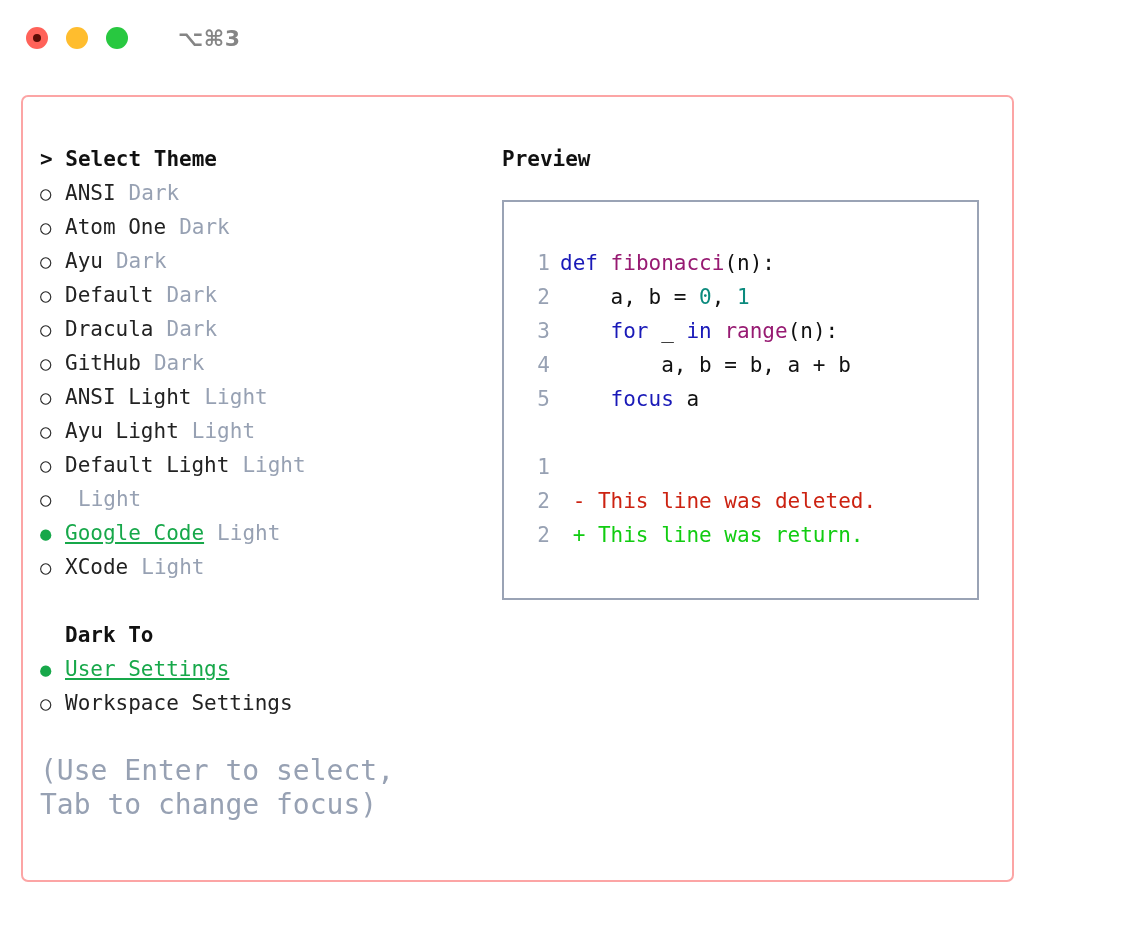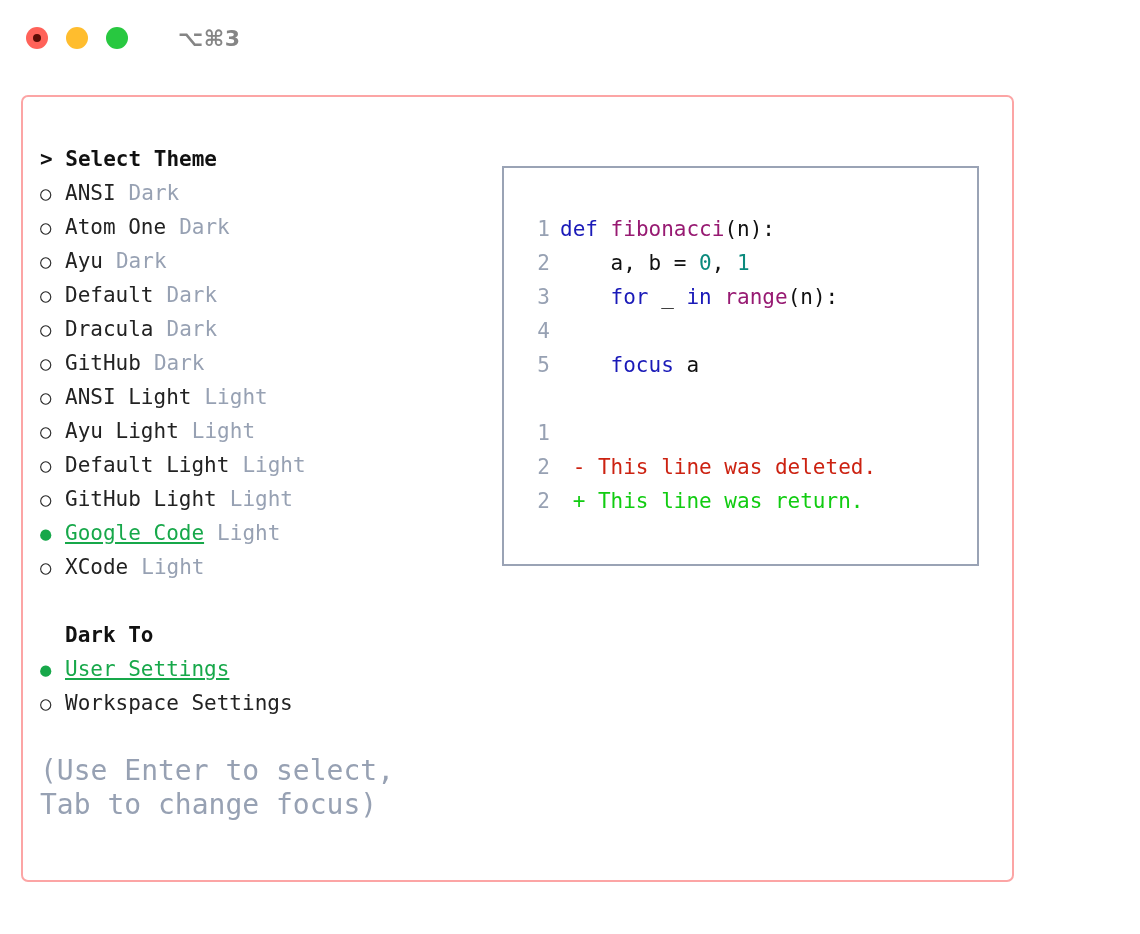--- a/index.html
+++ b/index.html
@@ -194,43 +194,44 @@
       <div class="theme-list" id="theme-list">
           <div class="opt-row"><span class="opt-marker">○</span><span class="opt-label">ANSI</span><span class="opt-tag">Dark</span></div>
           <div class="opt-row"><span class="opt-marker">○</span><span class="opt-label">Atom One</span><span class="opt-tag">Dark</span></div>
           <div class="opt-row"><span class="opt-marker">○</span><span class="opt-label">Ayu</span><span class="opt-tag">Dark</span></div>
           <div class="opt-row"><span class="opt-marker">○</span><span class="opt-label">Default</span><span class="opt-tag">Dark</span></div>
           <div class="opt-row"><span class="opt-marker">○</span><span class="opt-label">Dracula</span><span class="opt-tag">Dark</span></div>
           <div class="opt-row"><span class="opt-marker">○</span><span class="opt-label">GitHub</span><span class="opt-tag">Dark</span></div>
           <div class="opt-row"><span class="opt-marker">○</span><span class="opt-label">ANSI Light</span><span class="opt-tag">Light</span></div>
           <div class="opt-row"><span class="opt-marker">○</span><span class="opt-label">Ayu Light</span><span class="opt-tag">Light</span></div>
           <div class="opt-row"><span class="opt-marker">○</span><span class="opt-label">Default Light</span><span class="opt-tag">Light</span></div>
-          <div class="opt-row"><span class="opt-marker">○</span><span class="opt-label">GitHub Light</span><span class="opt-tag">Light</span></div>
+          <div class="opt-row"><span class="opt-marker">○</span><span class="opt-tag">Light</span></div>
           <div class="opt-row selected"><span class="opt-marker">●</span><span class="opt-label">Google Code</span><span class="opt-tag">Light</span></div>
           <div class="opt-row"><span class="opt-marker">○</span><span class="opt-label">XCode</span><span class="opt-tag">Light</span></div>
         </div>
 
       <div class="section-gap"></div>
 
       <div class="sub-heading">Dark To</div>
       <div class="apply-list" id="apply-list">
           <div class="opt-row selected"><span class="opt-marker">●</span><span class="opt-label">User Settings</span></div>
           <div class="opt-row"><span class="opt-marker">○</span><span class="opt-label">Workspace Settings</span></div>
         </div>
 
       <div class="hint">(Use Enter to select, Tab to change focus)</div>
     </div>
 
     <div class="right-col">
+      <div class="panel-heading">Preview</div>
       <div class="preview-box">
         <div id="code-block">
             <div class="code-line"><span class="lineno">1</span><span><span class="tok-kw">def</span><span class="tok-pl"> </span><span class="tok-fn">fibonacci</span><span class="tok-pl">(n):</span></span></div>
             <div class="code-line"><span class="lineno">2</span><span><span class="tok-pl">    a, b = </span><span class="tok-num">0</span><span class="tok-pl">, </span><span class="tok-num">1</span></span></div>
             <div class="code-line"><span class="lineno">3</span><span><span class="tok-pl">    </span><span class="tok-kw">for</span><span class="tok-pl"> _ </span><span class="tok-kw">in</span><span class="tok-pl"> </span><span class="tok-fn">range</span><span class="tok-pl">(n):</span></span></div>
-            <div class="code-line"><span class="lineno">4</span></div>
+            <div class="code-line"><span class="lineno">4</span><span><span class="tok-pl">        a, b = b, a + b</span></span></div>
             <div class="code-line"><span class="lineno">5</span><span><span class="tok-pl">    </span><span class="tok-kw">focus</span><span class="tok-pl"> a</span></span></div>
           </div>
         <div class="blank-line"></div>
         <div id="diff-block">
             <div class="code-line"><span class="lineno">1</span></div>
             <div class="code-line"><span class="lineno">2</span><span><span class="tok-del"> - This line was deleted.</span></span></div>
             <div class="code-line"><span class="lineno">2</span><span><span class="tok-add"> + This line was return.</span></span></div>
           </div>
       </div>
     </div>

